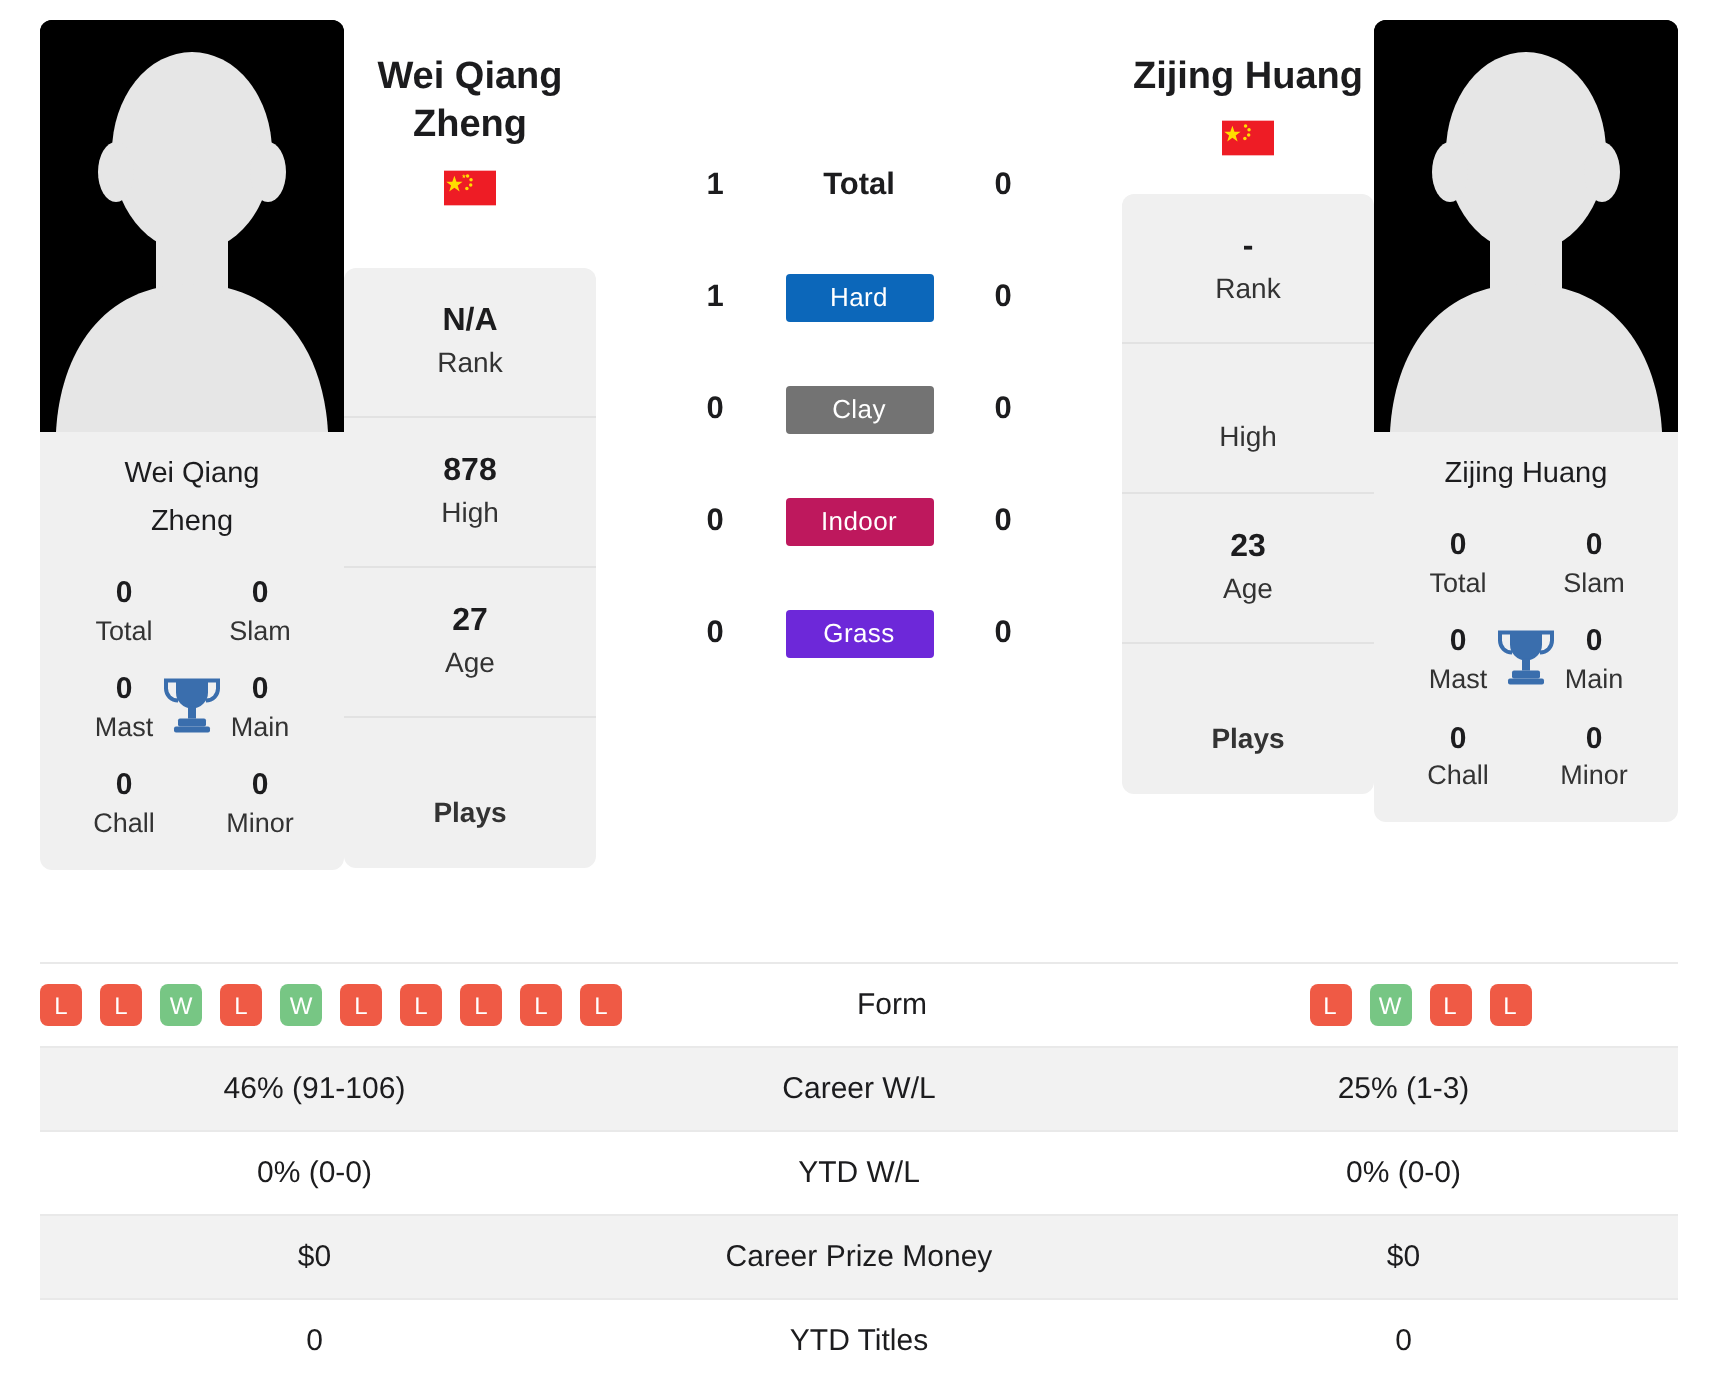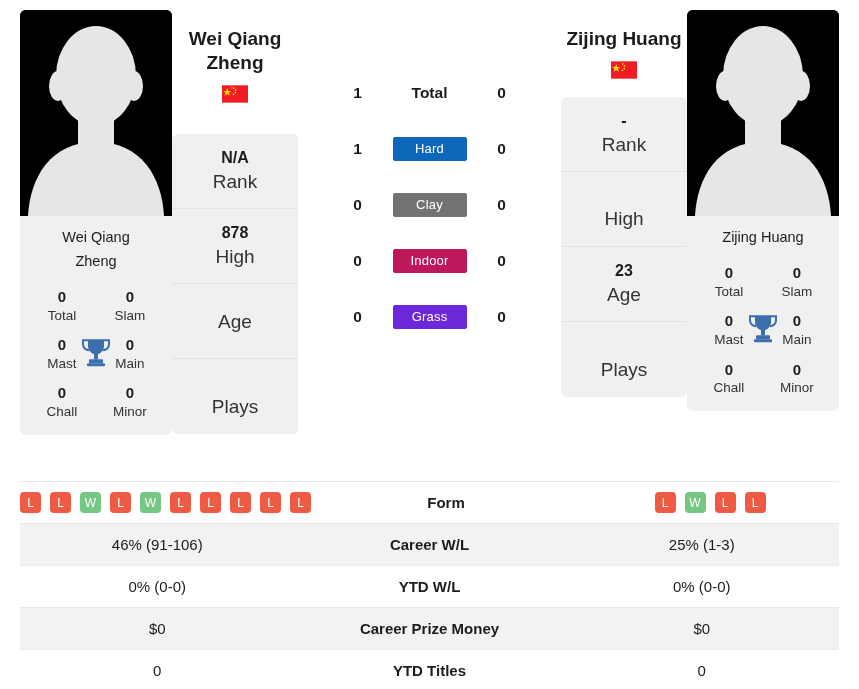--- a/index.html
+++ b/index.html
@@ -122,30 +122,30 @@
   }
   .mini-cell {
     border-bottom: 1px solid #e2e2e2;
     text-align: center;
     height: 75px;
     box-sizing: border-box;
     display: flex;
     flex-direction: column;
     justify-content: center;
   }
-  .mini-cell:last-child { border-bottom: none; }
+  .mini-cell:last-child { border-bottom: none; font-weight: bold; }
   .mini-cell .v {
     font-size: 16px;
     font-weight: bold;
     color: #1c1c1e;
     line-height: 1.3;
     min-height: 20px;
   }
   .mini-cell .k {
-    font-size: 19px;
+    font-size: 14px;
     color: #333333;
     line-height: 1.35;
   }
 
   
   .left-card-spacer { height: 0px; }
 
   
   .center-col {
     flex: 1 1 auto;
@@ -212,21 +212,21 @@
     display: flex;
     align-items: center;
     justify-content: center;
     font-size: 15px;
     color: #1c1c1e;
   }
   .stat-row .label {
     flex: 0 0 270px;
     text-align: center;
     font-size: 15px;
-    font-weight: bold;
+    font-weight: normal;
     color: #1c1c1e;
   }
   .form-strip {
     display: flex;
     align-items: center;
     justify-content: center;
     gap: 9px;
   }
   .badge {
     width: 21px;
@@ -322,20 +322,21 @@
       <div class="mini-card">
         <div class="mini-cell">
           <div class="v">N/A</div>
           <div class="k">Rank</div>
         </div>
         <div class="mini-cell">
           <div class="v">878</div>
           <div class="k">High</div>
         </div>
         <div class="mini-cell">
+          <div class="v">27</div>
           <div class="k">Age</div>
         </div>
         <div class="mini-cell">
           <div class="v"></div>
           <div class="k">Plays</div>
         </div>
       </div>
     </div>
 
     <div class="center-col">

